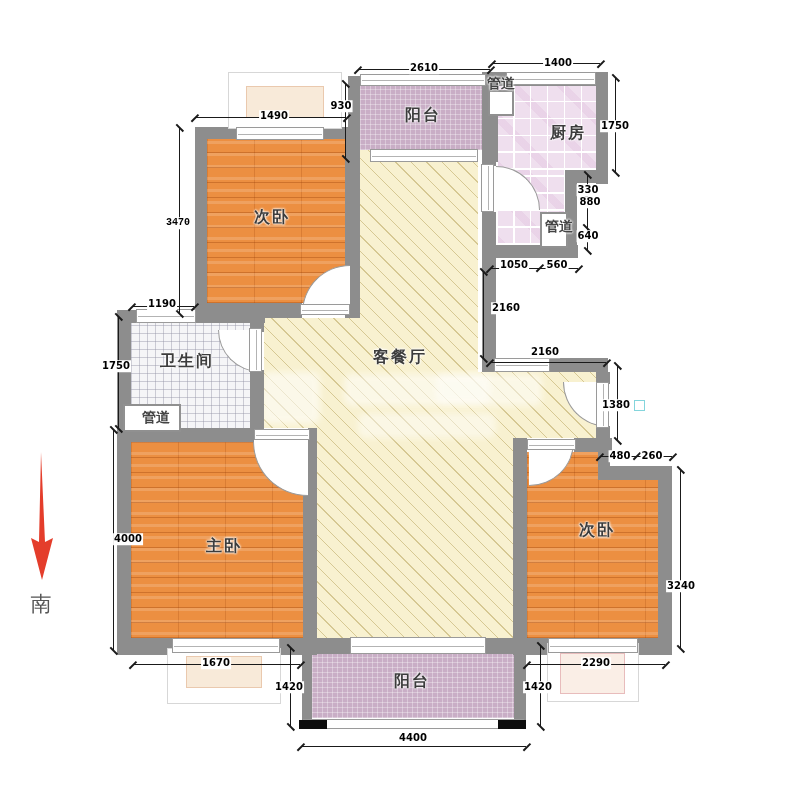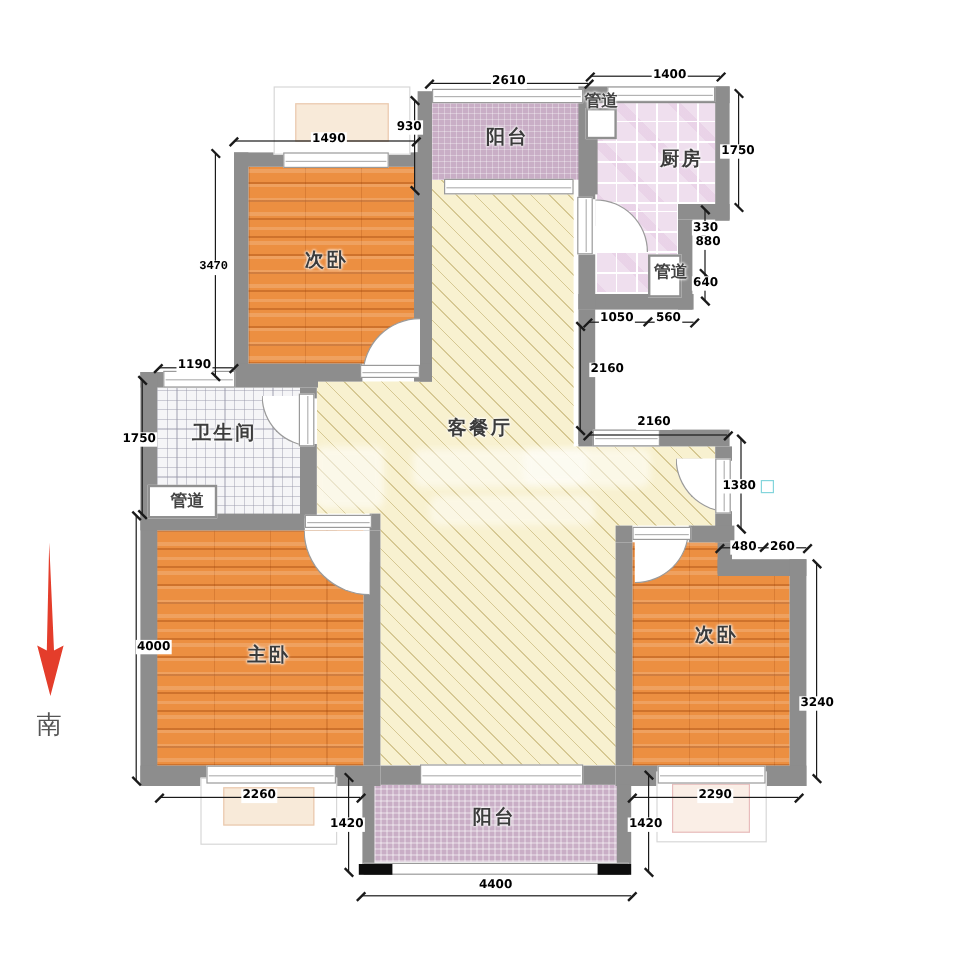--- a/index.html
+++ b/index.html
@@ -220,21 +220,21 @@
   <div class="dlabel" style="left:545px;top:352px;">2160</div>
   <div class="dlabel" style="left:616px;top:405px;">1380</div>
   <div class="sq-accent" style="left:634px;top:400px;width:11px;height:11px;"></div>
   <div class="dlabel" style="left:620px;top:456px;">480</div>
   <div class="dlabel" style="left:652px;top:456px;">260</div>
   <div class="dlabel" style="left:681px;top:558px;margin-top:28px;">3240</div>
   <div class="dlabel" style="left:178px;top:223px;font-family:Liberation Mono, monospace;">3470</div>
   <div class="dlabel" style="left:162px;top:304px;">1190</div>
   <div class="dlabel" style="left:116px;top:366px;">1750</div>
   <div class="dlabel" style="left:128px;top:539px;">4000</div>
-  <div class="dlabel" style="left:216px;top:663px;">2260</div>
+  <div class="dlabel" style="left:216px;top:663px;">1670</div>
   <div class="dlabel" style="left:289px;top:687px;">1420</div>
   <div class="dlabel" style="left:413px;top:738px;">4400</div>
   <div class="dlabel" style="left:538px;top:687px;">1420</div>
   <div class="dlabel" style="left:596px;top:663px;">2290</div>
 
   <svg class="abs" style="left:26px;top:450px;" width="32" height="132" viewBox="0 0 32 132">
     <polygon points="15,2 19,92 27,88 16,130 5,88 13,92" fill="#e43d2b"></polygon>
   </svg>
   <div class="compass" style="left:41px;top:604px;">南</div>
 

